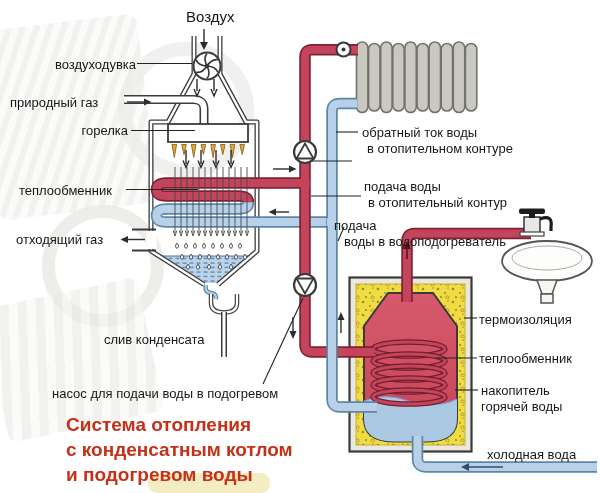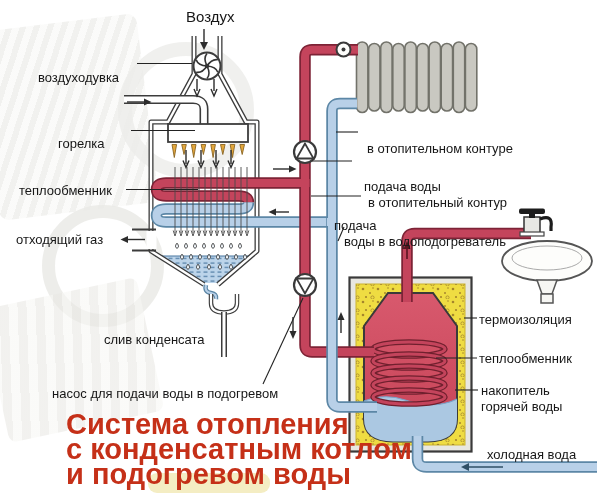--- a/index.html
+++ b/index.html
@@ -13,22 +13,22 @@
   .bg-circle2{left:42px;top:205px;width:96px;height:96px;border-radius:50%;border:13px solid #eaeae6;opacity:.85;}
   .bg-keys{left:-6px;top:292px;width:158px;height:136px;opacity:.6;transform:rotate(-12deg);
     background:repeating-linear-gradient(100deg,#e9e8e4 0 9px,#f7f7f4 9px 18px);border-radius:8px;}
   .bg-yellow{left:148px;top:473px;width:122px;height:20px;background:#f3ecc0;border-radius:9px;opacity:.95;}
   .bg-dots{right:9px;top:4px;width:2px;height:290px;opacity:.8;
     background:repeating-linear-gradient(#e7e7e4 0 4px,transparent 4px 9px);}
   svg.diagram{position:absolute;left:0;top:0;z-index:1;}
   .labels{position:absolute;left:0;top:0;width:600px;height:493px;z-index:2;pointer-events:none;}
   .lbl{position:absolute;font-size:13px;line-height:1.18;color:#171717;white-space:nowrap;}
   .lbl.big{font-size:15px;}
-  .lbl.ra{text-align:left;margin-top:13px;}
-  .title{position:absolute;left:66px;top:412px;font-size:29px;font-weight:bold;
+  .lbl.ra{text-align:right;}
+  .title{position:absolute;left:66px;top:412px;font-size:19px;font-weight:bold;
          line-height:25px;color:#c53018;white-space:nowrap;}
 </style>
 </head>
 <body>
 
 <div class="stage">
 
   <div class="bg bg-fins"></div>
   <div class="bg bg-circle1"></div>
   <div class="bg bg-circle2"></div>
@@ -281,26 +281,28 @@
       <path d="M407,259 V248" stroke="#5a1420" stroke-width="1.6" fill="none"></path>
       <polygon points="403.5,249 410.5,249 407,241" fill="#5a1420"></polygon>
       <path d="M503,467 H468" stroke="#2f4f66" stroke-width="1.6" fill="none"></path>
       <polygon points="469,463 469,471 461,467" fill="#2f4f66"></polygon>
     </g>
   </svg>
 
   <div class="labels">
     <div class="lbl big" style="left:186px;top:8px">Воздух</div>
     <div class="lbl ra" style="left:38px;top:57px;width:98px">воздуходувка</div>
+    <div class="lbl" style="left:10px;top:95px">природный газ</div>
     <div class="lbl ra" style="left:58px;top:123px;width:70px">горелка</div>
     <div class="lbl" style="left:19px;top:183px">теплообменник</div>
     <div class="lbl" style="left:16px;top:232px">отходящий газ</div>
     <div class="lbl" style="left:104px;top:332px">слив конденсата</div>
     <div class="lbl" style="left:52px;top:386px">насос для подачи воды в подогревом</div>
 
+    <div class="lbl" style="left:362px;top:125px">обратный ток воды</div>
     <div class="lbl" style="left:367px;top:141px">в отопительном контуре</div>
     <div class="lbl" style="left:364px;top:179px">подача воды</div>
     <div class="lbl" style="left:368px;top:195px">в отопительный контур</div>
     <div class="lbl" style="left:334px;top:218px">подача</div>
     <div class="lbl" style="left:344px;top:234px">воды в водоподогреватель</div>
     <div class="lbl" style="left:479px;top:312px">термоизоляция</div>
     <div class="lbl" style="left:479px;top:351px">теплообменник</div>
     <div class="lbl" style="left:481px;top:383px">накопитель</div>
     <div class="lbl" style="left:481px;top:399px">горячей воды</div>
     <div class="lbl" style="left:487px;top:447px">холодная вода</div>

